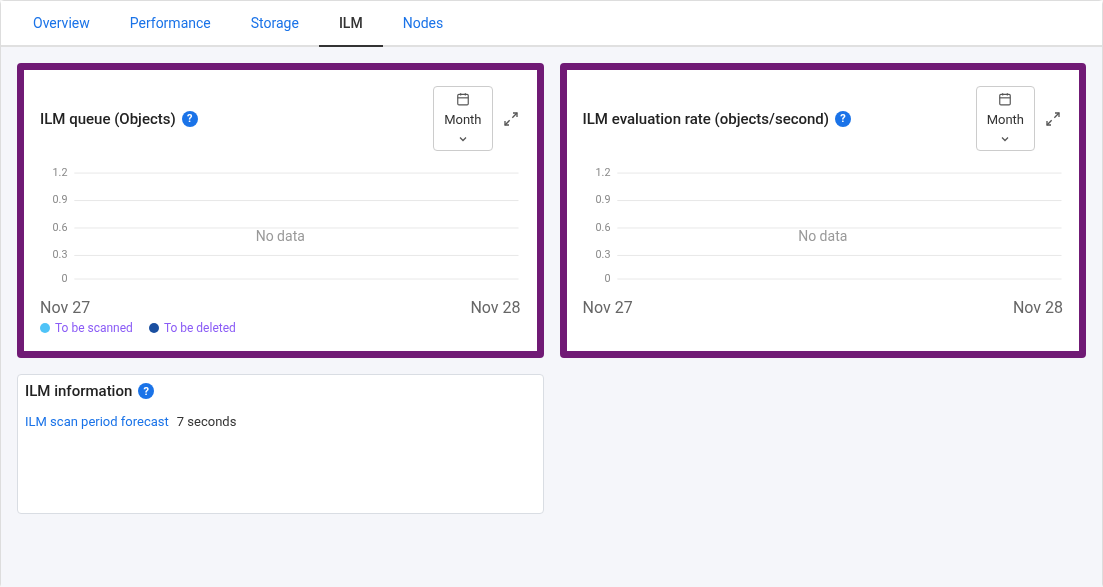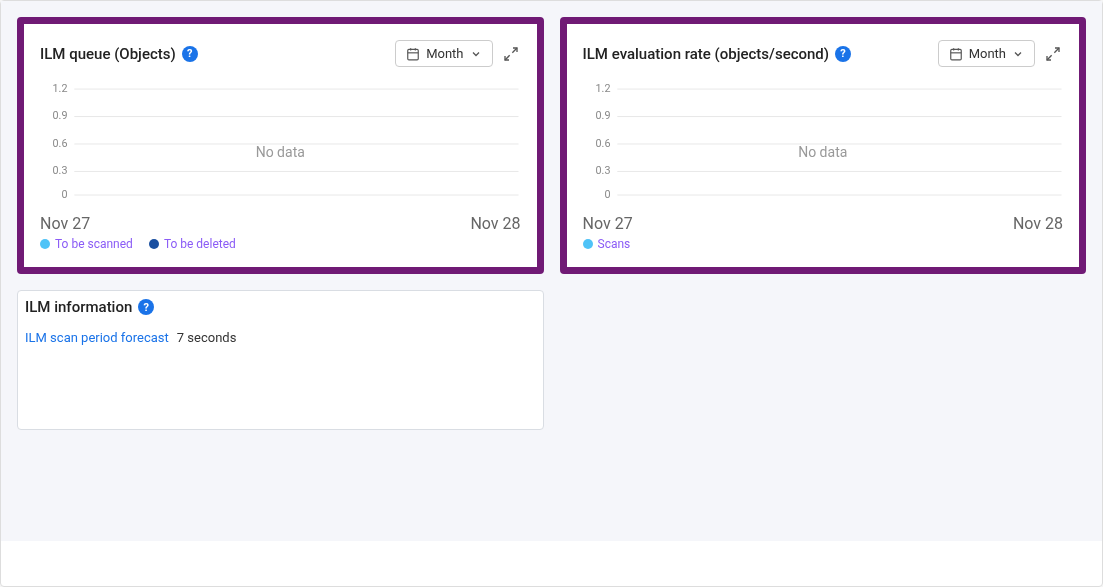--- a/index.html
+++ b/index.html
@@ -95,20 +95,21 @@
       display: flex;
       align-items: center;
       gap: 6px;
       border: 1px solid #ccc;
       border-radius: 4px;
       padding: 5px 10px;
       cursor: pointer;
       background: #fff;
       font-size: 13px;
       color: #333;
+      flex-direction: column;
     }
     .month-dropdown svg {
       color: #666;
     }
     .expand-btn {
       background: none;
       border: none;
       cursor: pointer;
       color: #666;
       padding: 2px;
@@ -179,20 +180,27 @@
     .info-value {
       color: #333;
       font-size: 13px;
     }
   </style>
 </head>
 <body>
 
 <div class="app-container">
 
+  <nav class="nav-tabs">
+    <div class="nav-tab">Overview</div>
+    <div class="nav-tab">Performance</div>
+    <div class="nav-tab">Storage</div>
+    <div class="nav-tab active">ILM</div>
+    <div class="nav-tab">Nodes</div>
+  </nav>
 
   <div class="main-content">
 
     <div class="cards-top">
 
       <div class="card">
         <div class="card-header">
           <div class="card-title-group">
             <span class="card-title">ILM queue (Objects)</span>
             <div class="help-icon">?</div>
@@ -298,26 +306,20 @@
             <line x1="35" y1="93" x2="488" y2="93" stroke="#e8e8e8" stroke-width="1"></line>
             <line x1="35" y1="117" x2="488" y2="117" stroke="#e8e8e8" stroke-width="1"></line>
           </svg>
           <div class="no-data-text">No data</div>
           <div class="chart-dates">
             <span>Nov 27</span>
             <span>Nov 28</span>
           </div>
         </div>
 
-        <div class="chart-legend">
-          <div class="legend-item">
-            <div class="legend-dot" style="background:#4fc3f7;"></div>
-            <span>Scans</span>
-          </div>
-        </div>
       </div>
     </div>
 
     <div class="card-bottom">
       <div class="card-header">
         <div class="card-title-group">
           <span class="card-title">ILM information</span>
           <div class="help-icon">?</div>
         </div>
       </div>

